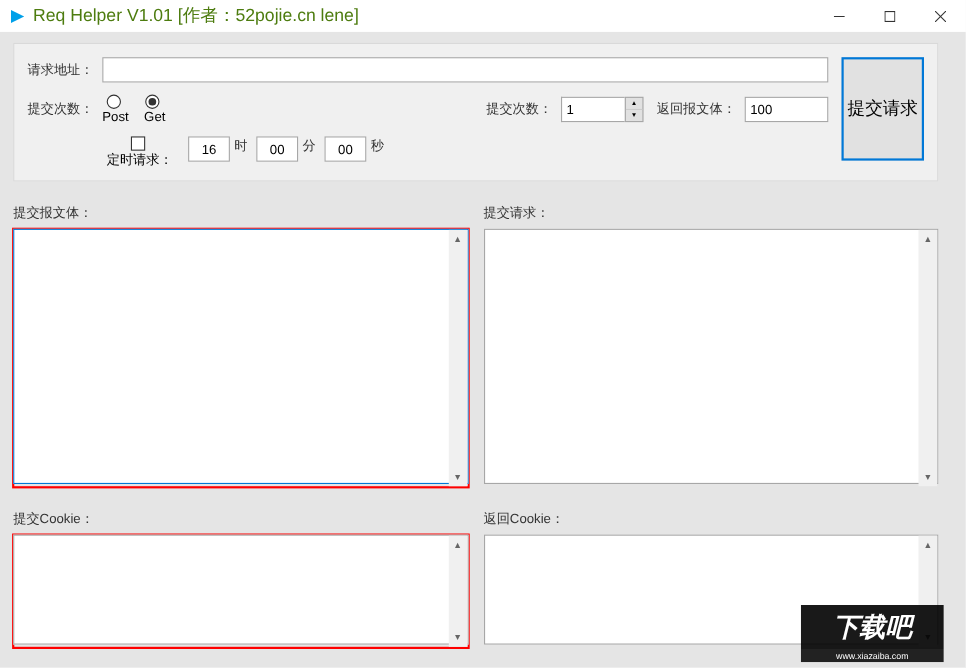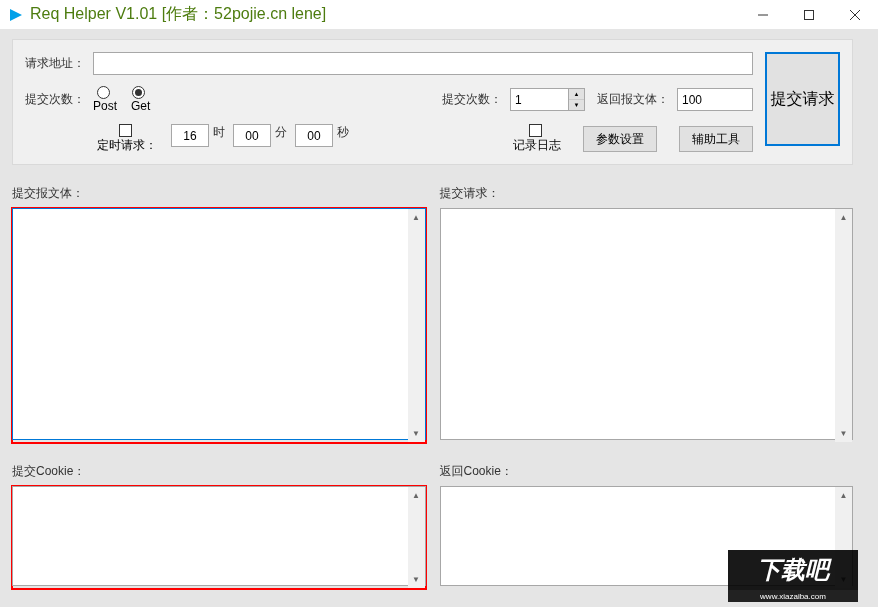--- a/index.html
+++ b/index.html
@@ -273,28 +273,20 @@
             <span class="checkbox"></span>
             <span>定时请求：</span>
           </span>
           <input class="text-input small-input" value="16" style="">
           <span class="unit">时</span>
           <input class="text-input small-input" value="00" style="">
           <span class="unit">分</span>
           <input class="text-input small-input" value="00" style="">
           <span class="unit">秒</span>
         </div>
-        <div class="row3-right">
-          <span class="check-wrap" style="margin-right:0;">
-            <span class="checkbox"></span>
-            <span>记录日志</span>
-          </span>
-          <button class="btn">参数设置</button>
-          <button class="btn">辅助工具</button>
-        </div>
       </div>
     </div>
     <div class="top-right">
       <div class="submit-btn">提交请求</div>
     </div>
   </div>
 
   <div class="body-area">
     <div class="col">
       <span class="section-label">提交报文体：</span>

